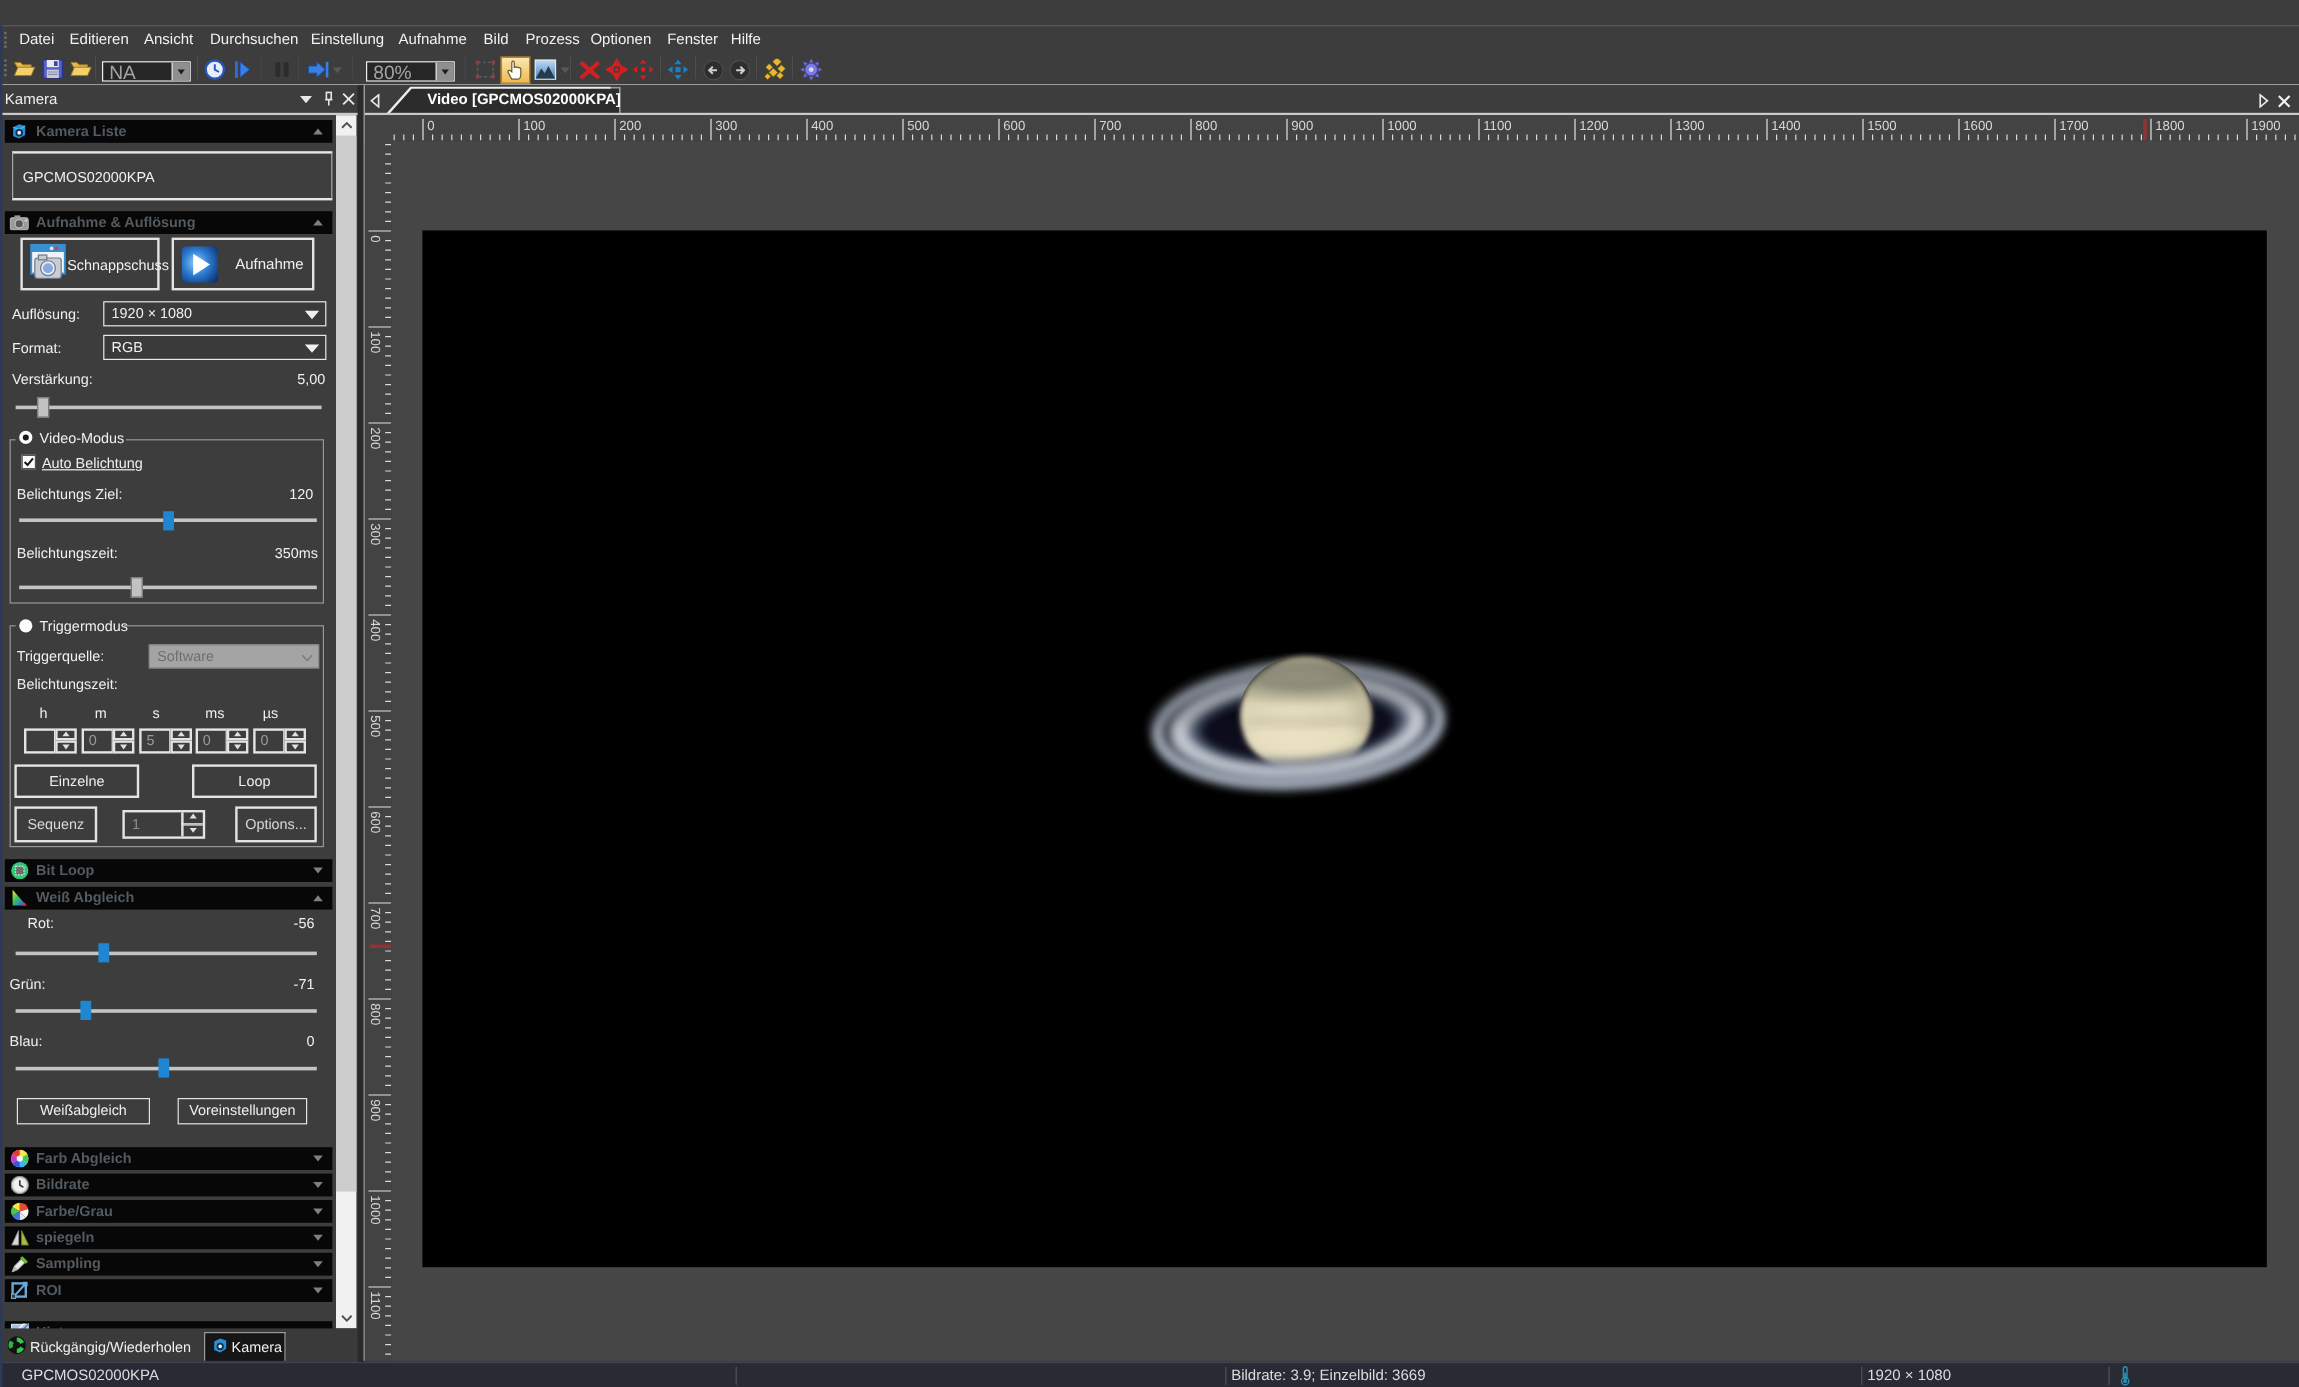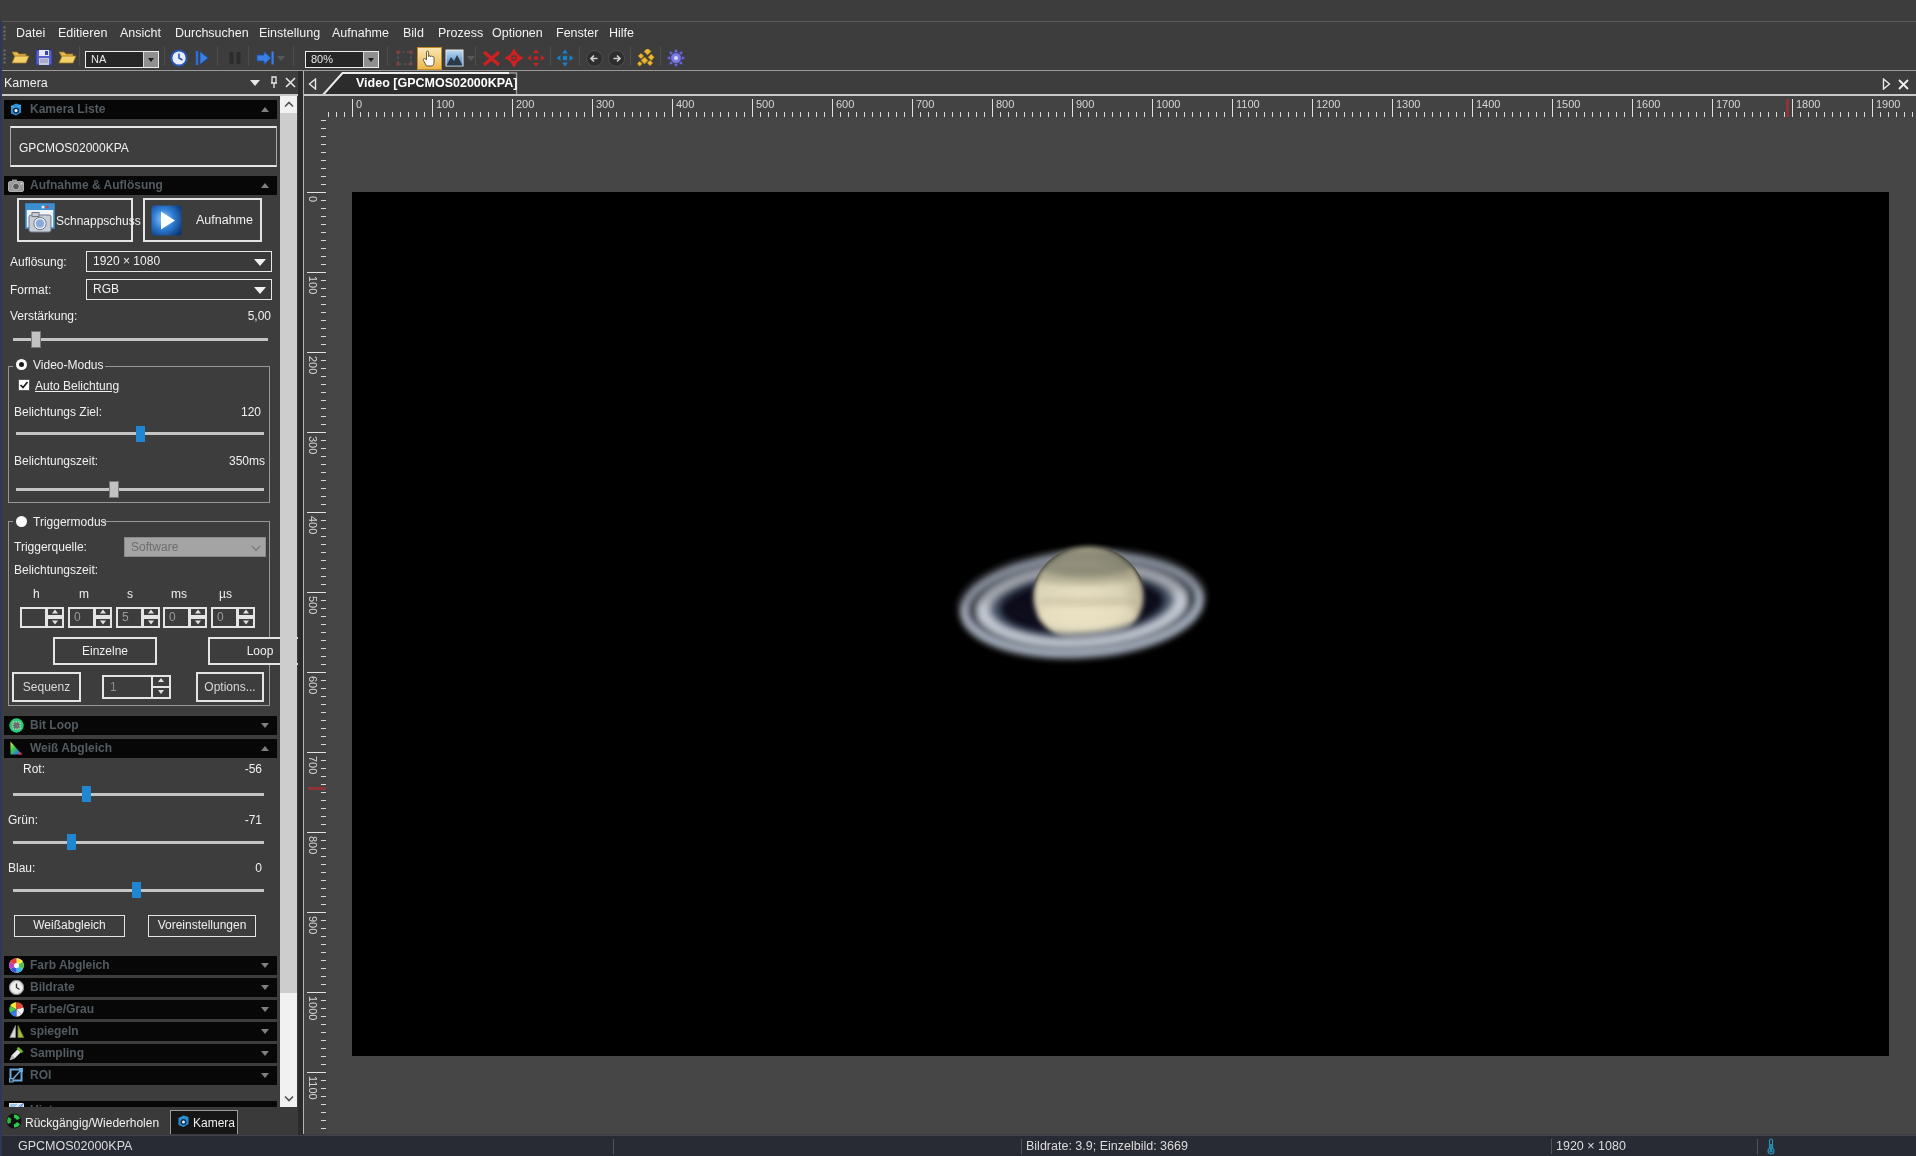--- a/index.html
+++ b/index.html
@@ -13,21 +13,21 @@
 #titlebar .txt { position:absolute; left:22px; top:3px; font-size:13px; color:#1a1a1a; }
 #appicon { position:absolute; left:2px; top:2px; width:17px; height:17px; background:#000; }
 .capbtn { position:absolute; top:0; width:17px; height:17px; color:#111; }
 
 #menubar { position:absolute; left:0; top:21px; width:1916px; height:21px; background:#3d3d3d; border-top:1px solid #5b5b5b; }
 .menuitem { position:absolute; top:4px; font-size:12.5px; color:#f2f2f2; }
 
 #toolbar { position:absolute; left:0; top:42px; width:1916px; height:28px; background:#3d3d3d; }
 .tsep { position:absolute; top:4px; width:1px; height:20px; background:#2e2e2e; border-right:1px solid #4d4d4d; }
 .tcombo { position:absolute; top:9px; height:17px; border:1px solid #ececec; background:#262626; }
-.tcombo .tx { position:absolute; left:5px; top:1px; font-size:11px; color:#e5e5e5; }
+.tcombo .tx { position:absolute; left:5px; top:1px; font-size:16px; color:#a3a3a3; }
 .tcombo .btn { position:absolute; right:0; top:0; bottom:0; width:15px; background:#8f8f8f; border-left:1px solid #d8d8d8; }
 .tcombo .btn:after { content:""; position:absolute; left:4px; top:6px; border:3.5px solid transparent; border-top:4px solid #1c1c1c; }
 
 #hline1 { position:absolute; left:0; top:70px; width:1916px; height:1px; background:#9a9a9a; }
 #panelhdr { position:absolute; left:0; top:71px; width:298px; height:23px; background:#3d3d3d; }
 #panelhdr .txt { position:absolute; left:4px; top:5px; font-size:12.5px; color:#f0f0f0; }
 #tabbar { position:absolute; left:304px; top:71px; width:1612px; height:23px; background:#3d3d3d; }
 #vtab { position:absolute; left:322px; top:72px; width:194px; height:23px; }
 #vtab .txt { position:absolute; left:34px; top:4px; font-size:12.5px; font-weight:bold; color:#ffffff; white-space:nowrap; }
 #hline2 { position:absolute; left:0; top:94px; width:1916px; height:2px; background:#c9c9c9; }
@@ -435,22 +435,22 @@
         <svg width="14" height="6">
           <path d="M7 0.5 L10 4.5 H4 z" fill="#e0e0e0"></path>
         </svg>
       </div>
 <div class="abs" style="left:0;top:10px;width:18px;height:11px;border:2px solid #e4e4e4;background:#3d3d3d;">
         <svg width="14" height="7">
           <path d="M7 5.5 L4 1.5 H10 z" fill="#e0e0e0"></path>
         </svg>
       </div>
 </div>
-<div class="btn1" style="left:12px;top:637px;width:104px;height:28px;line-height:25px;margin-left:41px;">Einzelne</div>
-<div class="btn1" style="left:160px;top:637px;width:104px;height:28px;line-height:25px;margin-left:48px;">Loop</div>
+<div class="btn1" style="left:12px;top:637px;width:104px;height:28px;line-height:25px;">Einzelne</div>
+<div class="btn1" style="left:160px;top:637px;width:104px;height:28px;line-height:25px;">Loop</div>
 <div class="btn1" style="left:12px;top:672px;width:69px;height:30px;line-height:27px;color:#d8d8d8;">Sequenz</div>
 <div class="abs" style="left:102px;top:675px;width:69px;height:24px;border:2px solid #e4e4e4;background:#3d3d3d;">
  <div class="abs" style="left:6px;top:3px;font-size:12px;color:#8e8e8e;">1</div>
  <div class="abs" style="right:0;top:0;width:18px;height:10px;border-left:2px solid #e4e4e4;border-bottom:1px solid #e4e4e4;overflow:hidden;">
         <svg width="16" height="7">
           <path d="M8 1 L11 5 H5 z" fill="#e0e0e0"></path>
         </svg>
       </div>
  <div class="abs" style="right:0;bottom:0;width:18px;height:10px;border-left:2px solid #e4e4e4;border-top:1px solid #e4e4e4;overflow:hidden;">
         <svg width="16" height="7">

